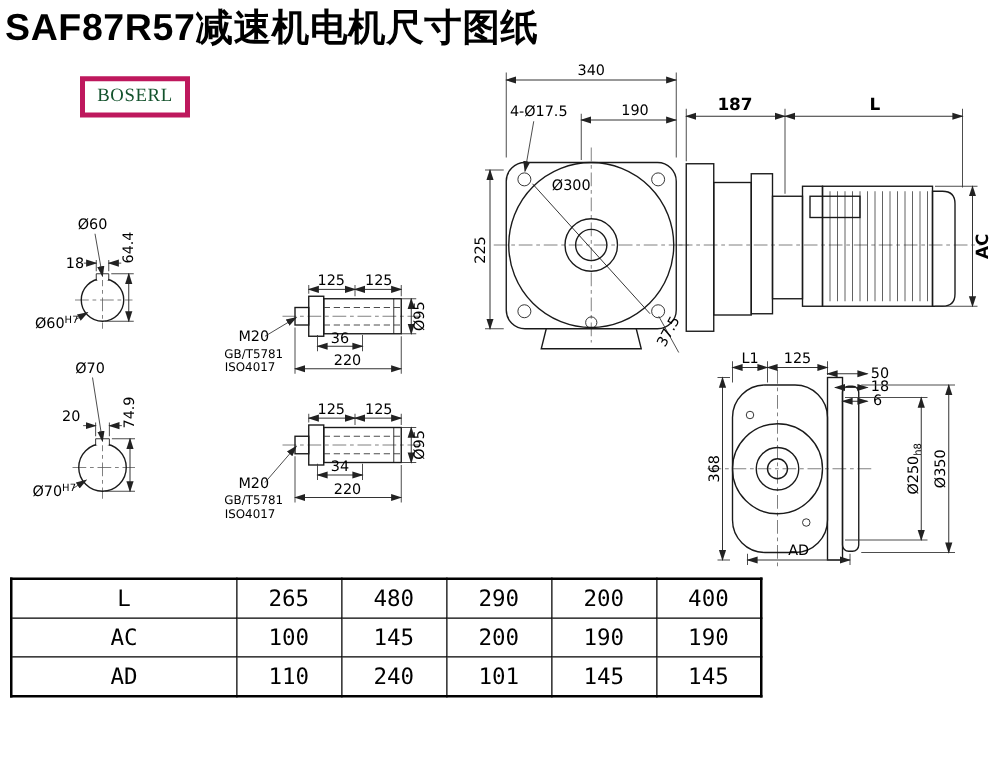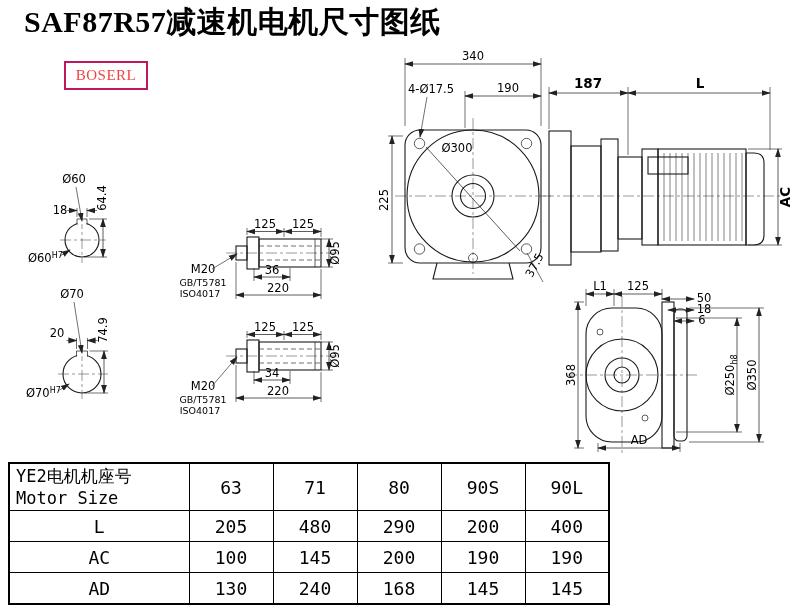--- a/index.html
+++ b/index.html
@@ -1,20 +1,20 @@
 <!DOCTYPE html>
 <html><head>
 <meta charset="utf-8">
 <style>
   html,body{margin:0;padding:0;}
   body{width:800px;height:610px;position:relative;background:#fff;overflow:hidden;
        font-family:"Liberation Sans","DejaVu Sans",sans-serif;color:#000;}
-  .title{position:absolute;left:24px;top:2px;font-size:30px;font-weight:700;letter-spacing:0.5px;white-space:nowrap;font-family:Liberation Serif, serif;}
-  .logo{position:absolute;left:64px;top:61px;width:80px;height:25px;border:2px solid #be185d;
-        display:flex;align-items:center;justify-content:center;color:#ef4444;
+  .title{position:absolute;left:4px;top:2px;font-size:30px;font-weight:700;letter-spacing:0.5px;white-space:nowrap;}
+  .logo{position:absolute;left:64px;top:61px;width:80px;height:25px;border:4px solid #be185d;
+        display:flex;align-items:center;justify-content:center;color:#14532d;
         font-family:"Liberation Serif","DejaVu Serif",serif;font-size:15px;letter-spacing:0.5px;}
   .drawing{position:absolute;left:0;top:0;}
   
   .ln{fill:none;stroke:#1a1a1a;stroke-width:1.1;}
   .wf{fill:#fff;stroke:none;}
   .thin{stroke-width:0.7;}
   .xl{stroke:#333;stroke-width:0.7;fill:none;}
   .dml{stroke:#333;stroke-width:0.8;fill:none;marker-start:url(#arr);marker-end:url(#arr);}
   .ldr{stroke:#333;stroke-width:0.7;fill:none;marker-end:url(#arr);}
   .cl{stroke:#555;stroke-width:0.6;fill:none;stroke-dasharray:11 3 3 3;}
@@ -261,48 +261,37 @@
   <colgroup>
     <col class="c0">
       <col class="cn">
       <col class="cn">
       <col class="cn">
       <col class="cn">
       <col class="cn">
   </colgroup>
   <tbody>
     <tr>
-      <td class="hdr">
-        <div>YE2电机机座号</div>
-        <div>Motor Size</div>
-      </td>
-      <td>63</td>
-      <td>71</td>
-      <td>80</td>
-      <td>90S</td>
-      <td>90L</td>
-    </tr>
-    <tr>
       <td>L</td>
-      <td>205</td>
+      <td>265</td>
       <td>480</td>
       <td>290</td>
       <td>200</td>
       <td>400</td>
     </tr>
     <tr>
       <td>AC</td>
       <td>100</td>
       <td>145</td>
       <td>200</td>
       <td>190</td>
       <td>190</td>
     </tr>
     <tr>
       <td>AD</td>
-      <td>130</td>
+      <td>110</td>
       <td>240</td>
-      <td>168</td>
+      <td>101</td>
       <td>145</td>
       <td>145</td>
     </tr>
   </tbody>
 </table>
 
 </body></html>

